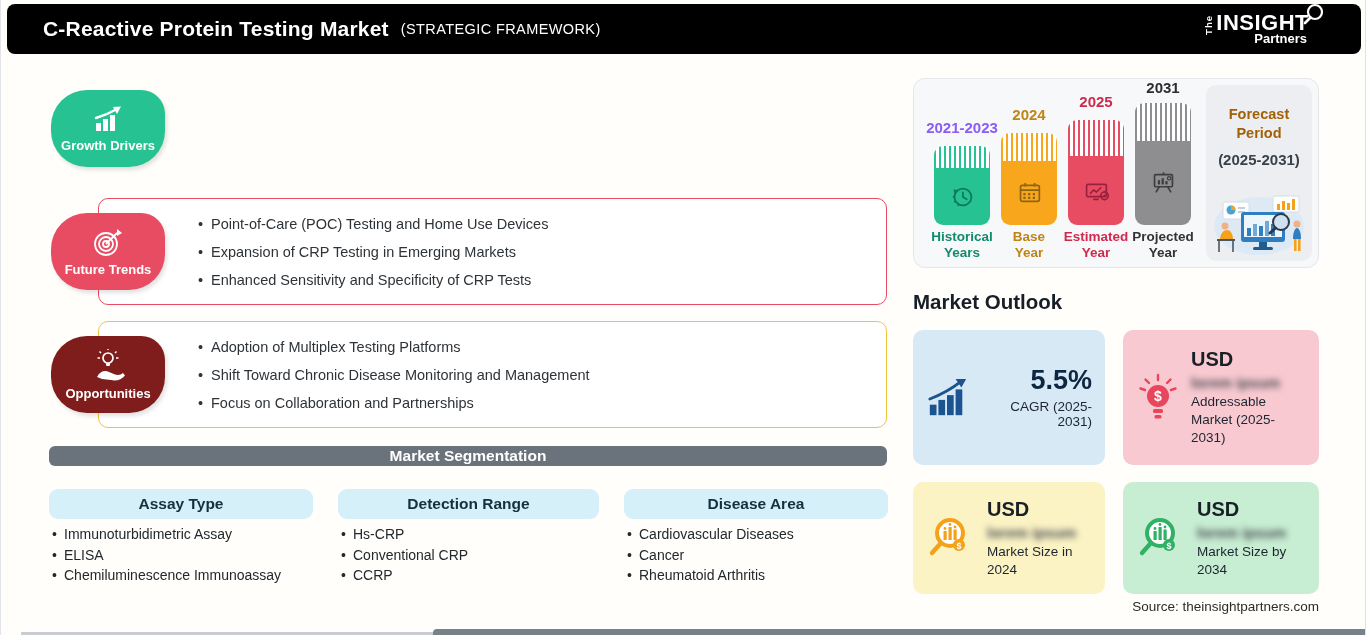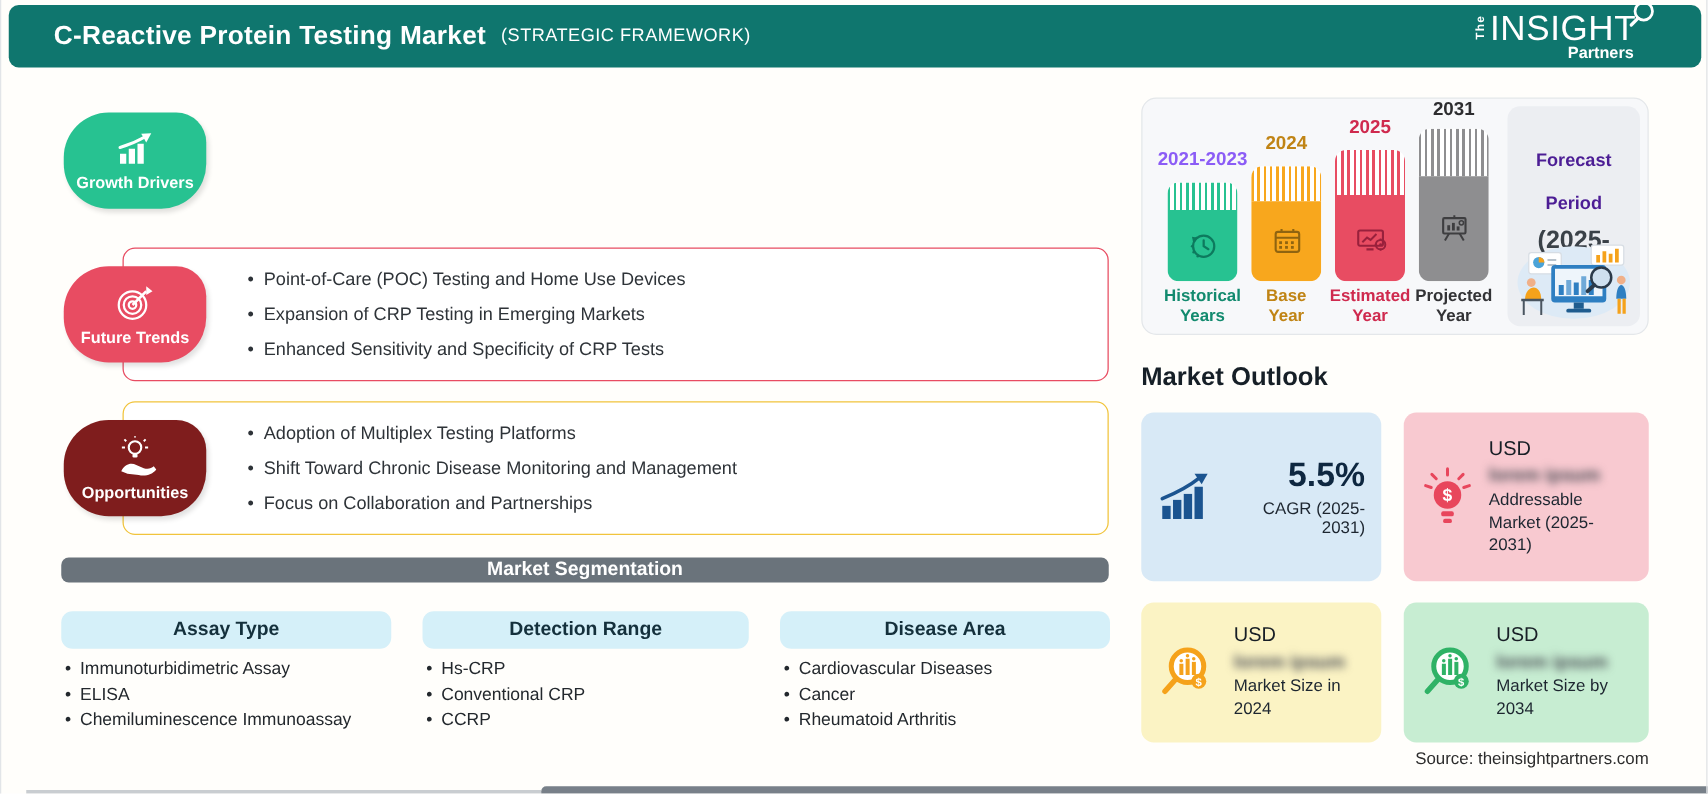--- a/index.html
+++ b/index.html
@@ -1,29 +1,29 @@
 <!DOCTYPE html>
 <html><head>
 <meta charset="utf-8">
 <style>
   html,body{margin:0;padding:0;background:#ffffff;}
   .page{position:relative;width:1366px;height:635px;background:#fffefb;overflow:hidden;
         font-family:"Liberation Sans","DejaVu Sans",sans-serif;border-left:1px solid #e2e5e8;}
   .edge-right{position:absolute;right:0;top:0;width:2px;height:100%;background:#dfe2e5;}
 
   
-  .header{position:absolute;left:6px;top:4px;right:6px;height:50px;background:#0f766e;
+  .header{position:absolute;left:6px;top:4px;right:6px;height:50px;background:#000000;
           border-radius:8px;display:flex;align-items:center;padding:0 36px;color:#fff;box-sizing:border-box;}
   .header-title{font-size:21px;font-weight:bold;letter-spacing:.2px;}
   .header-sub{font-size:14.5px;margin-left:12px;letter-spacing:.4px;}
   .logo{margin-left:auto;display:flex;align-items:flex-start;color:#fff;}
   .logo-the{writing-mode:vertical-rl;transform:rotate(180deg);font-size:9.5px;font-weight:bold;
             letter-spacing:1px;margin:3px 2px 0 0;}
   .logo-main{position:relative;padding-right:16px;}
-  .logo-insight{font-size:28px;font-weight:normal;letter-spacing:.5px;line-height:1;text-align:center;}
+  .logo-insight{font-size:22px;font-weight:bold;letter-spacing:.5px;line-height:1;text-align:center;}
   .logo-partners{font-size:13px;font-weight:bold;text-align:right;margin-top:-3px;padding-right:2px;}
   .logo-glass{position:absolute;top:-9px;right:0;}
 
   
   .sec{position:absolute;left:97px;width:789px;height:107px;background:#fff;border-radius:10px;box-sizing:border-box;}
   .sec ul{margin:0;position:absolute;left:96px;top:50%;transform:translateY(-50%);
           padding-left:16px;list-style:none;}
   .sec li{font-size:14.5px;color:#2e3338;line-height:28px;position:relative;}
   .sec li::before{content:"•";position:absolute;left:-13px;color:#2e3338;}
   .badge{position:absolute;left:50px;width:114px;height:77px;border-radius:36px 24px 36px 36px;
@@ -47,31 +47,31 @@
             border:1px solid #e4e7ea;border-radius:12px;box-sizing:border-box;}
   .tl-bar{position:absolute;width:56px;border-radius:9px;overflow:hidden;background:#fff;
           display:flex;flex-direction:column;}
   .tl-stripes{width:100%;}
   .tl-solid{flex:1;display:flex;align-items:center;justify-content:center;}
   .tl-year{position:absolute;width:96px;text-align:center;font-size:15px;font-weight:bold;}
   .tl-cap{position:absolute;top:150px;width:96px;text-align:center;font-size:13.5px;
           font-weight:bold;line-height:16px;}
   .tl-forecast{position:absolute;top:6px;bottom:6px;right:6px;width:106px;background:#eceef2;
                border-radius:10px;text-align:center;box-sizing:border-box;padding-top:20px;}
-  .fc-line{font-size:14.5px;font-weight:bold;color:#4c1d95;line-height:19px;margin-top:15px;}
-  .fc-range{font-size:20px;font-weight:bold;color:#3a4148;margin-top:8px;}
+  .fc-line{font-size:14.5px;font-weight:bold;color:#a16207;line-height:19px;}
+  .fc-range{font-size:15px;font-weight:bold;color:#3a4148;margin-top:8px;}
   .fc-illu{position:absolute;left:50%;transform:translateX(-50%);bottom:5px;}
 
   
   .mo-title{position:absolute;left:912px;top:290px;font-size:20.5px;font-weight:bold;color:#161f27;}
   .card{position:absolute;border-radius:10px;display:flex;align-items:center;gap:11px;
         padding:0 13px;box-sizing:border-box;}
   .card-val{font-size:27px;font-weight:bold;color:#0e2740;line-height:1.1;}
   .card-sub{font-size:13.5px;color:#1d2630;margin-top:3px;}
-  .card-cur{font-size:16px;font-weight:normal;color:#181f26;}
+  .card-cur{font-size:20px;font-weight:bold;color:#181f26;}
   .card-blur{font-size:15px;font-weight:bold;color:#474a52;filter:blur(3.4px);
              white-space:nowrap;margin:3px 0 2px;}
   .card-lab{font-size:13.5px;color:#1d2630;line-height:18px;}
   .source{position:absolute;right:48px;top:599px;font-size:13.5px;color:#2c2c2c;}
 
   
   .strip-light{position:absolute;left:20px;width:412px;bottom:0;height:3px;background:#c9cdd1;}
   .strip-dark{position:absolute;left:432px;right:0;bottom:0;height:6px;background:#788089;
               border-top-left-radius:4px;}
 </style>

